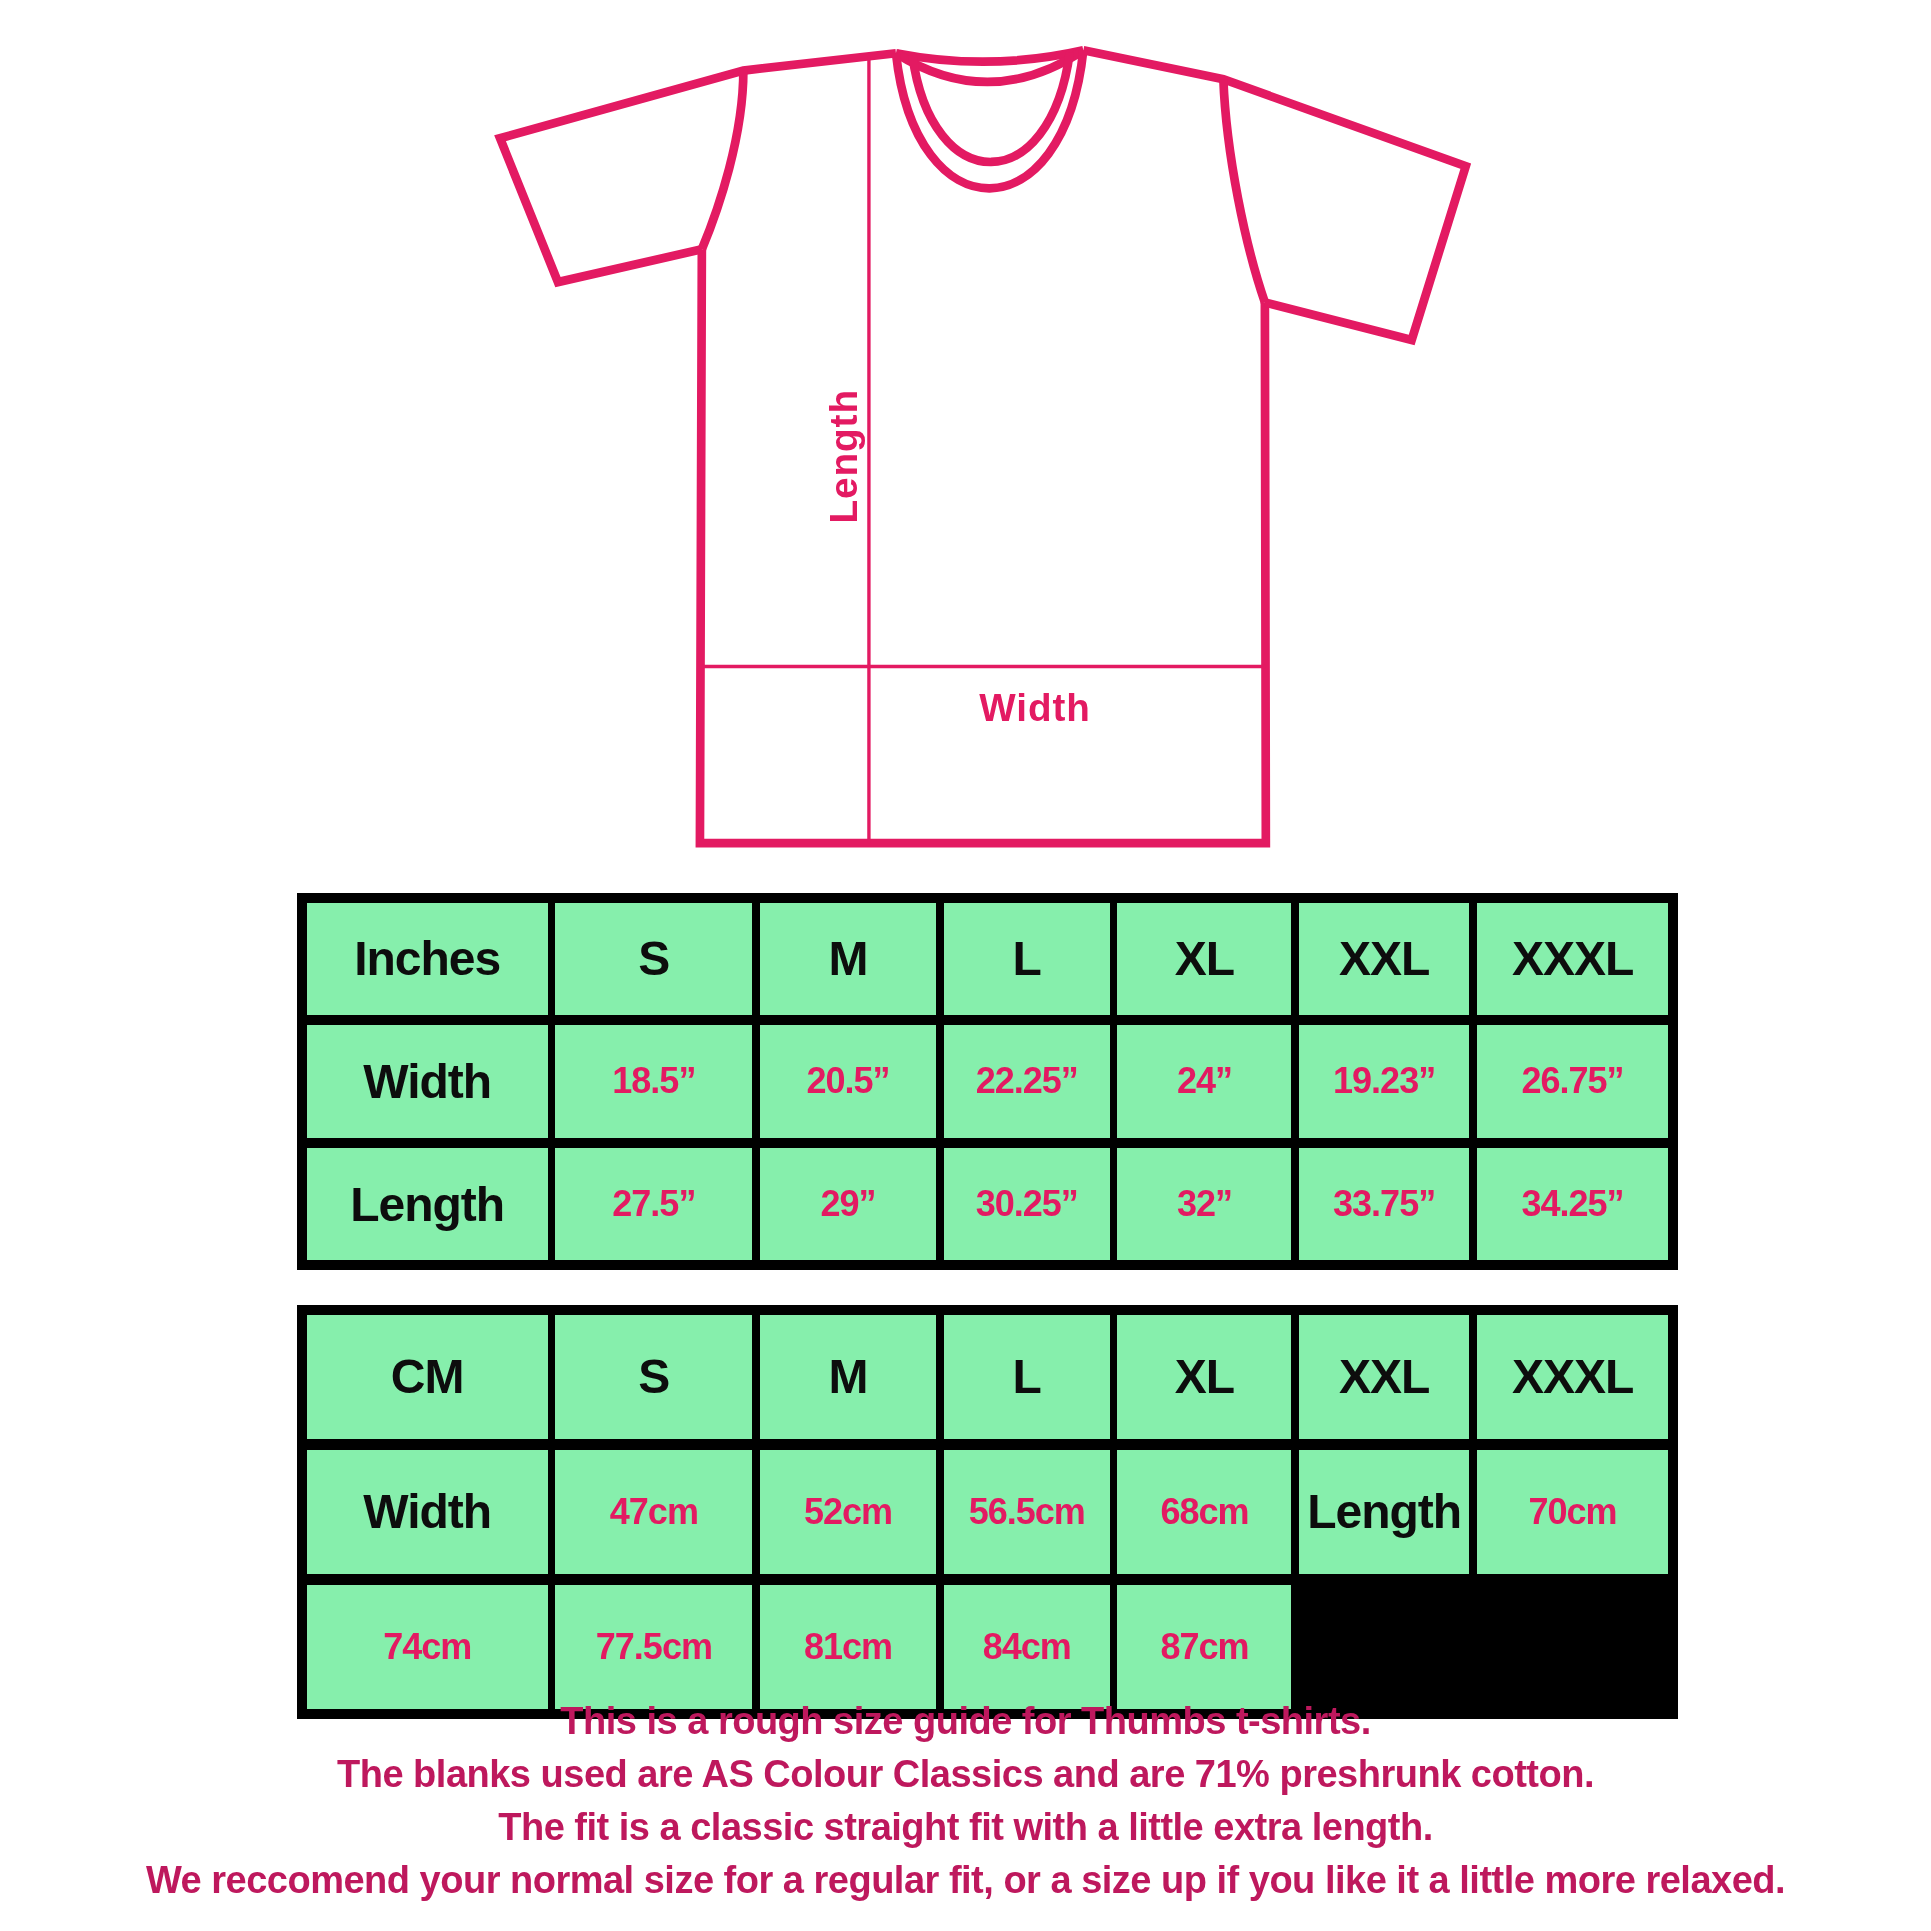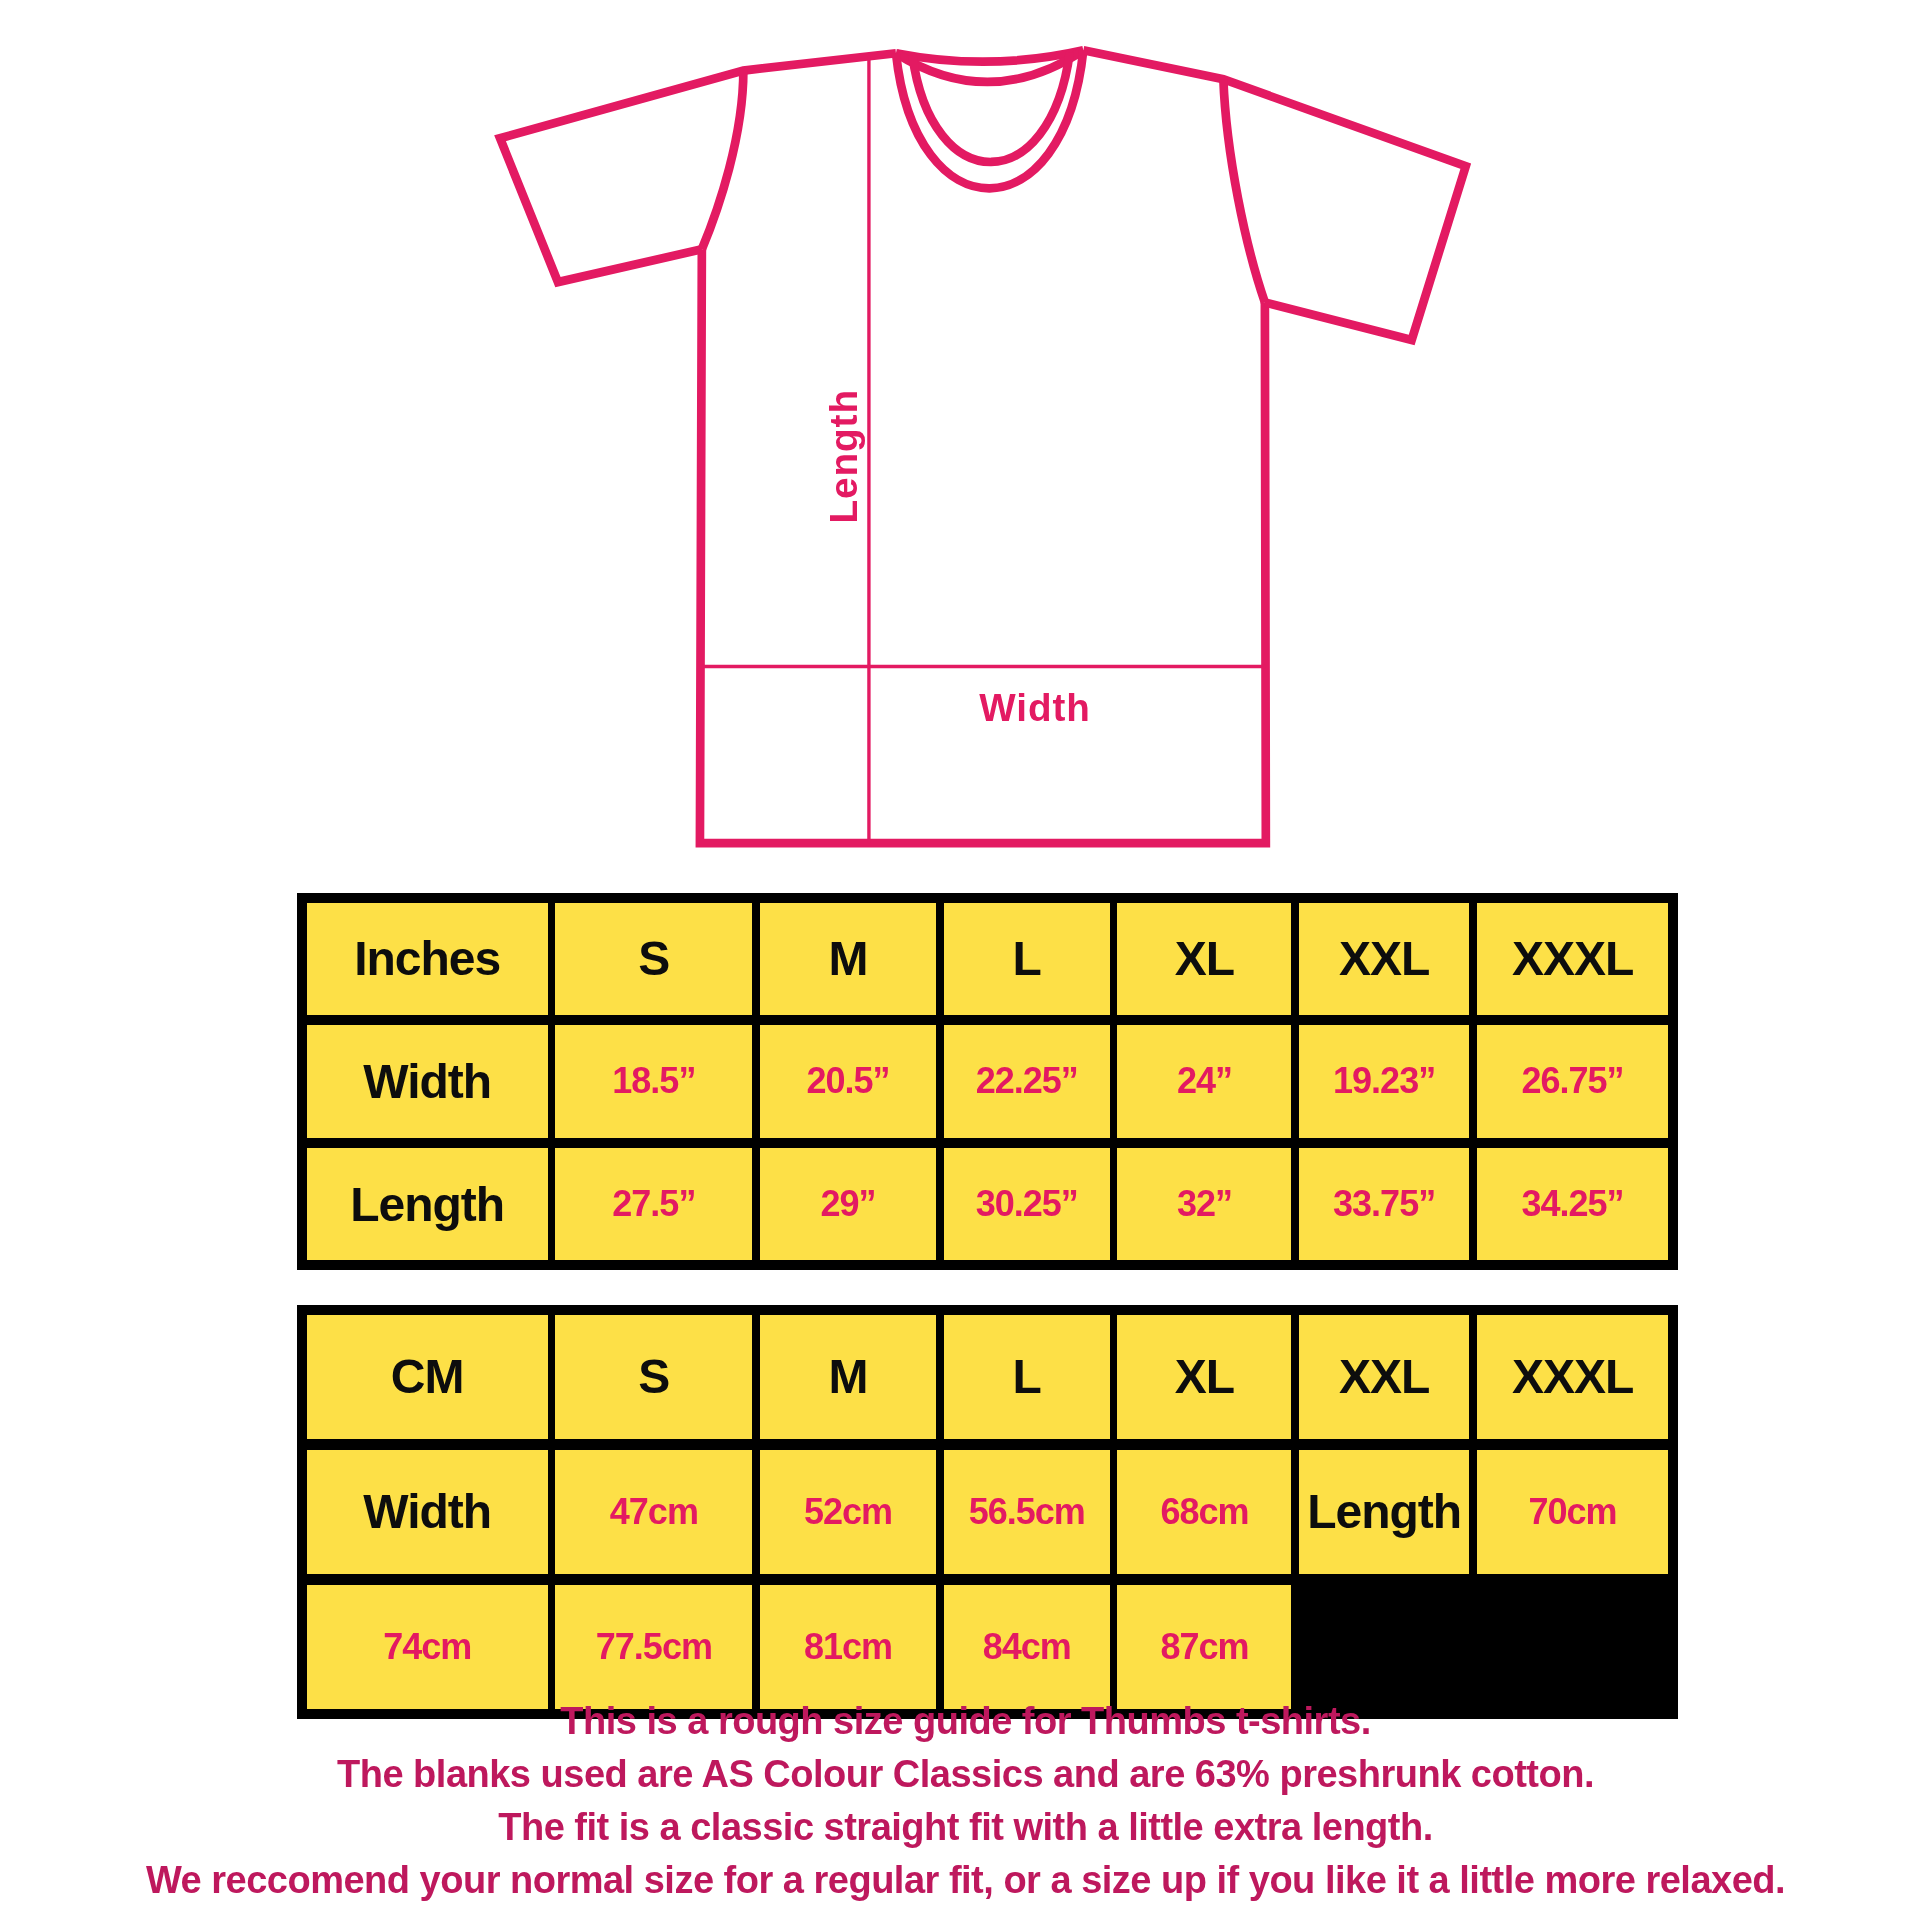--- a/index.html
+++ b/index.html
@@ -37,21 +37,21 @@
     box-sizing:border-box;
     padding:9.7px;
     display:grid;
     grid-template-columns:241px 197px 176px 166px 174px 170px 1fr;
     column-gap:7.7px;
     row-gap:10.6px;
   }
   #table-inches { top:893px;  height:377px; grid-template-rows:1fr 1fr 1fr; }
   #table-cm     { top:1305px; height:414px; grid-template-rows:1fr 1fr 1fr; }
   .cell {
-    background:#fde047;
+    background:#86efac;
     display:flex;
     align-items:center;
     justify-content:center;
     color:#0d0d0d;
     font-weight:bold;
     font-size:48px;
     letter-spacing:-1px;
   }
   .cell.value {
     color:#E31A62;
@@ -145,19 +145,19 @@
     <div class="cell value">70cm</div>
     <div class="cell value">74cm</div>
     <div class="cell value">77.5cm</div>
     <div class="cell value">81cm</div>
     <div class="cell value">84cm</div>
     <div class="cell value">87cm</div>
   </div>
 
   <div class="footer">
     <div>This is a rough size guide for Thumbs t-shirts.</div>
-    <div>The blanks used are AS Colour Classics and are 63% preshrunk cotton.</div>
+    <div>The blanks used are AS Colour Classics and are 71% preshrunk cotton.</div>
     <div>The fit is a classic straight fit with a little extra length.</div>
     <div>We reccomend your normal size for a regular fit, or a size up if you like it a little more relaxed.</div>
   </div>
 
 </div>
 
 
 </body></html>

